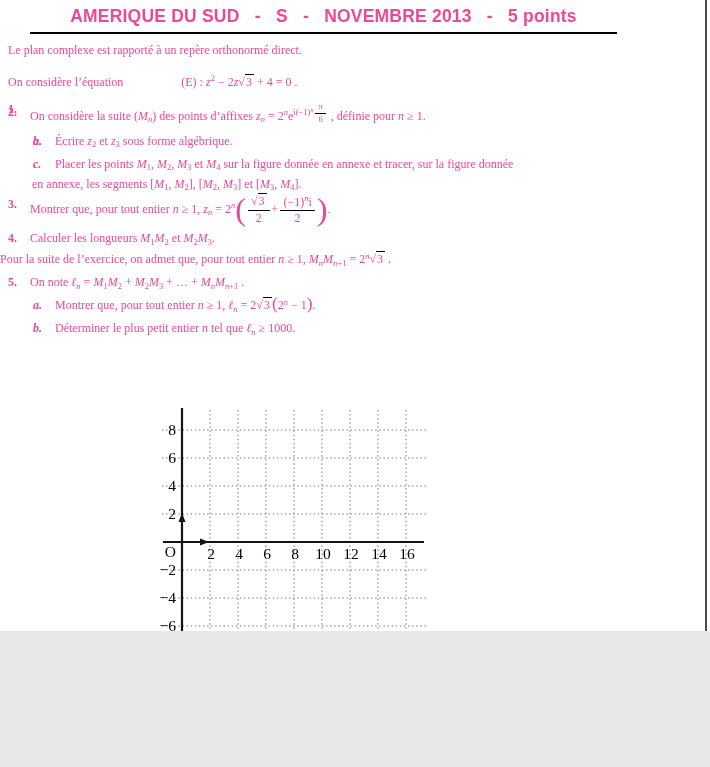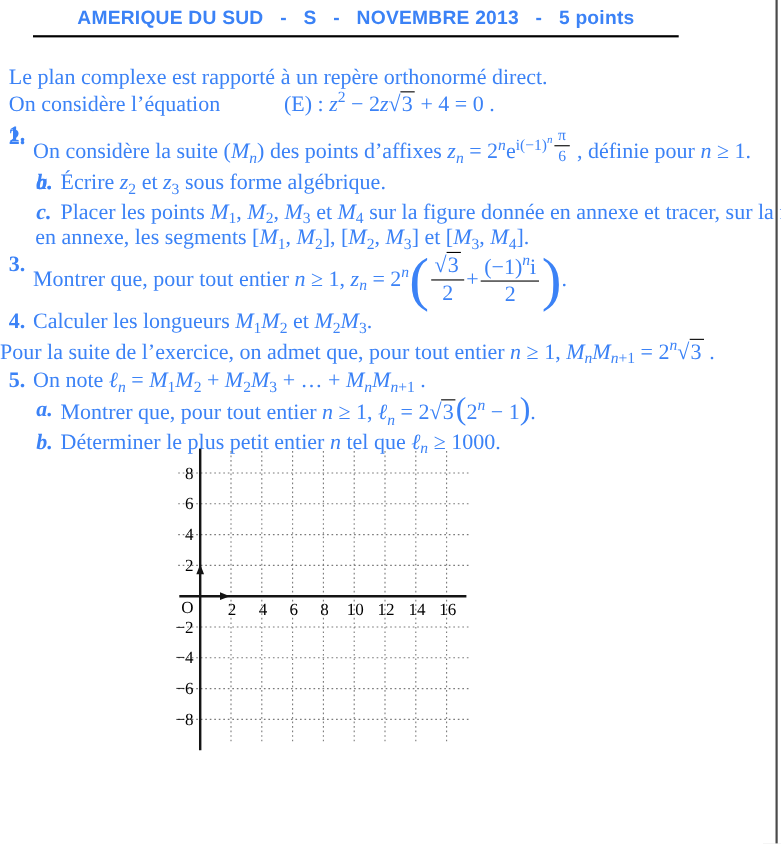--- a/index.html
+++ b/index.html
@@ -1,25 +1,25 @@
 <!DOCTYPE html>
 <html><head>
 <meta charset="utf-8">
 <style>
   html,body{margin:0;padding:0;background:#e8e8e8;}
-  .page{position:relative;width:710px;height:767px;background:#ffffff;overflow:hidden;
-        font-family:"Liberation Serif","DejaVu Serif","DejaVu Sans",serif;color:#3b82f6;}
+  .page{position:relative;width:710px;height:631px;background:#ffffff;overflow:hidden;
+        font-family:"Liberation Serif","DejaVu Serif","DejaVu Sans",serif;color:#ec4899;}
   .page-border-right{position:absolute;top:0;left:705px;width:2px;height:767px;background:#4a4a4a;}
 
   .exam-title{position:absolute;top:6px;left:30px;width:587px;text-align:center;
               font-family:"Liberation Sans","DejaVu Sans",sans-serif;font-weight:bold;
               font-size:17.5px;white-space:pre;letter-spacing:.2px;}
   .title-underline{position:absolute;top:32px;left:30px;width:587px;border-top:2px solid #000;}
 
-  .problem-text{position:absolute;top:56px;left:0;right:14px;font-size:20px;line-height:20px;}
+  .problem-text{position:absolute;top:36px;left:0;right:14px;font-size:12px;line-height:20px;}
   .line{position:relative;white-space:nowrap;}
   .l-plain{padding-left:8px;}
   .l-item{padding-left:30px;}
   .l-item>.marker{position:absolute;left:8px;font-weight:bold;}
   .l-sub{padding-left:55px;}
   .l-sub>.marker{position:absolute;left:33px;font-weight:bold;font-style:italic;}
   .l-cont{}
   .l-subcont{padding-left:32px;}
 
   .mi{font-style:italic;}
@@ -45,21 +45,21 @@
 </style>
 </head>
 <body>
 
 <div class="page">
   <div class="exam-title">AMERIQUE DU SUD   -   S   -   NOVEMBRE 2013   -   5 points</div>
   <div class="title-underline"></div>
 
   <div class="problem-text">
       <div class="line l-plain" style="margin-top: 4px;"><span class="content">Le plan complexe est rapporté à un repère orthonormé direct.</span></div>
-      <div class="line l-plain" style="margin-top: 2px;"><span class="content">On considère l’équation<span class="gap" style="width: 58px;"></span>(E) :  <span class="mi">z</span><span class="msup">2</span> − 2<span class="mi">z</span><span class="msqrt"><span class="rsign">√</span><span class="rbar">3</span></span> + 4 = 0 .</span></div>
+      <div class="line l-plain" style="margin-top: 12px;"><span class="content">On considère l’équation<span class="gap" style="width: 58px;"></span>(E) :  <span class="mi">z</span><span class="msup">2</span> − 2<span class="mi">z</span><span class="msqrt"><span class="rsign">√</span><span class="rbar">3</span></span> + 4 = 0 .</span></div>
       <div class="line l-item" style="margin-top: 7px;"><span class="marker">1.</span></div>
       <div class="line l-item" style="margin-top: 10px;"><span class="marker">2.</span><span class="content">On considère la suite (<span class="mi">M</span><span class="msub"><span class="mi">n</span></span>) des points d’affixes  <span class="mi">z</span><span class="msub"><span class="mi">n</span></span> = 2<span class="msup"><span class="mi">n</span></span>e<span class="msup">i(−1)<span class="msup"><span class="mi">n</span></span><span class="mfrac"><span class="num">π</span><span class="den">6</span></span></span> , définie pour <span class="mi">n</span> ≥ 1.</span></div>
       <div class="line l-sub" style="margin-top: 5px;"><span class="marker">a.</span></div>
       <div class="line l-sub" style="margin-top: 3px;"><span class="marker">b.</span><span class="content">Écrire <span class="mi">z</span><span class="msub">2</span> et <span class="mi">z</span><span class="msub">3</span> sous forme algébrique.</span></div>
       <div class="line l-sub" style="margin-top: 3px;"><span class="marker">c.</span><span class="content">Placer les points <span class="mi">M</span><span class="msub">1</span>, <span class="mi">M</span><span class="msub">2</span>, <span class="mi">M</span><span class="msub">3</span> et <span class="mi">M</span><span class="msub">4</span> sur la figure donnée en annexe et tracer, sur la figure donnée</span></div>
       <div class="line l-subcont" style="margin-top: 0px;"><span class="content">en annexe, les segments [<span class="mi">M</span><span class="msub">1</span>, <span class="mi">M</span><span class="msub">2</span>], [<span class="mi">M</span><span class="msub">2</span>, <span class="mi">M</span><span class="msub">3</span>] et [<span class="mi">M</span><span class="msub">3</span>, <span class="mi">M</span><span class="msub">4</span>].</span></div>
       <div class="line l-item" style="margin-top: 0px;"><span class="marker">3.</span><span class="content">Montrer que, pour tout entier <span class="mi">n</span> ≥ 1,  <span class="mi">z</span><span class="msub"><span class="mi">n</span></span> = 2<span class="msup"><span class="mi">n</span></span><span class="bigp">(</span><span class="mfrac"><span class="num"><span class="msqrt"><span class="rsign">√</span><span class="rbar">3</span></span></span><span class="den">2</span></span>+<span class="mfrac"><span class="num">(−1)<span class="msup"><span class="mi">n</span></span>i</span><span class="den">2</span></span><span class="bigp">)</span>.</span></div>
       <div class="line l-item" style="margin-top: 2px;"><span class="marker">4.</span><span class="content">Calculer les longueurs <span class="mi">M</span><span class="msub">1</span><span class="mi">M</span><span class="msub">2</span> et <span class="mi">M</span><span class="msub">2</span><span class="mi">M</span><span class="msub">3</span>.</span></div>
       <div class="line l-cont" style="margin-top: 1px;"><span class="content">Pour la suite de l’exercice, on admet que, pour tout entier <span class="mi">n</span> ≥ 1,  <span class="mi">M</span><span class="msub"><span class="mi">n</span></span><span class="mi">M</span><span class="msub"><span class="mi">n</span>+1</span> = 2<span class="msup"><span class="mi">n</span></span><span class="msqrt"><span class="rsign">√</span><span class="rbar">3</span></span> .</span></div>
       <div class="line l-item" style="margin-top: 3px;"><span class="marker">5.</span><span class="content">On note  <span class="mi">ℓ</span><span class="msub"><span class="mi">n</span></span> = <span class="mi">M</span><span class="msub">1</span><span class="mi">M</span><span class="msub">2</span> + <span class="mi">M</span><span class="msub">2</span><span class="mi">M</span><span class="msub">3</span> + … + <span class="mi">M</span><span class="msub"><span class="mi">n</span></span><span class="mi">M</span><span class="msub"><span class="mi">n</span>+1</span> .</span></div>

